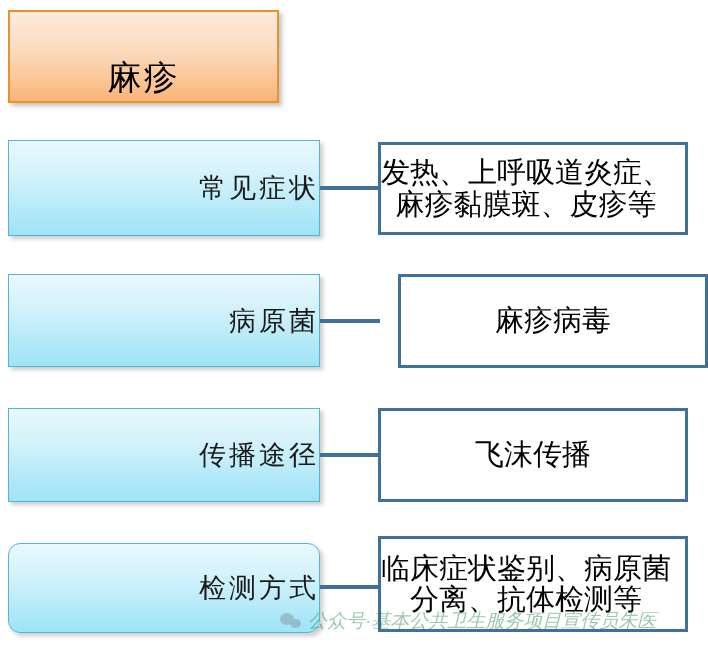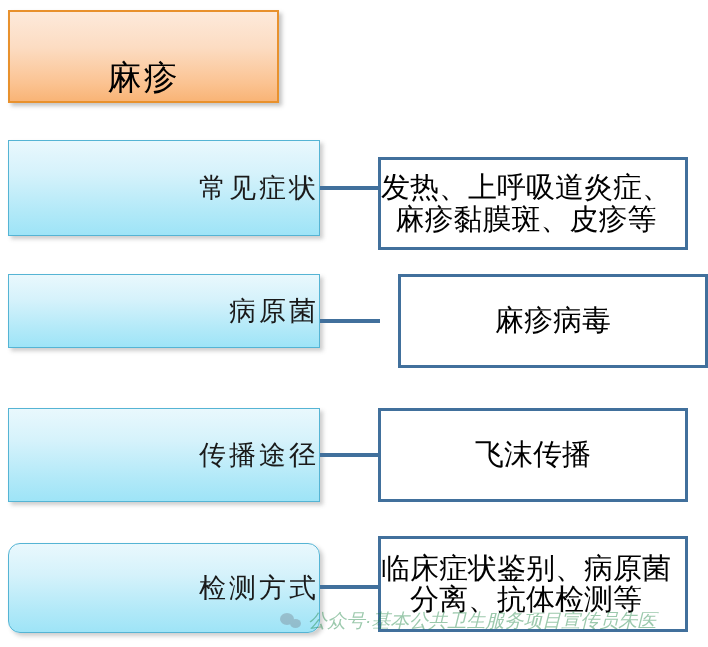--- a/index.html
+++ b/index.html
@@ -133,25 +133,25 @@
 <div class="canvas">
 
   <div class="title-box">
     <span class="title-text">麻疹</span>
   </div>
 
   <div class="label-box" style="top:140px; height:96px;">
     <span class="label-text">常见症状</span>
   </div>
   <div class="connector" style="left:320px; top:186px; width:60px;"></div>
-  <div class="value-box" style="left:378px; top:142px; width:310px; height:93px;margin-top:15px;">
+  <div class="value-box" style="left:378px; top:142px; width:310px; height:93px;">
     <span class="value-text wrap2">发热、上呼吸道炎症、麻疹黏膜斑、皮疹等</span>
   </div>
 
-  <div class="label-box" style="top:274px; height:74px;padding-left:32px;">
+  <div class="label-box" style="top:274px; height:93px;padding-left:32px;">
     <span class="label-text">病原菌</span>
   </div>
   <div class="connector" style="left:320px; top:319px; width:60px;"></div>
   <div class="value-box" style="left:398px; top:274px; width:310px; height:94px;">
     <span class="value-text">麻疹病毒</span>
   </div>
 
   <div class="label-box" style="top:408px; height:94px;">
     <span class="label-text">传播途径</span>
   </div>

